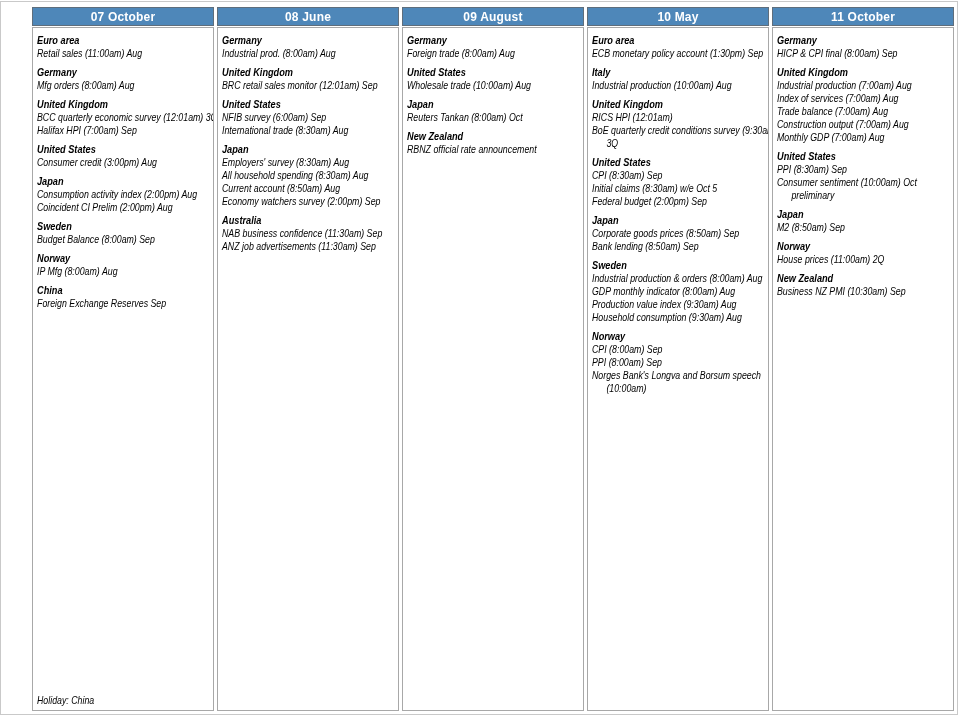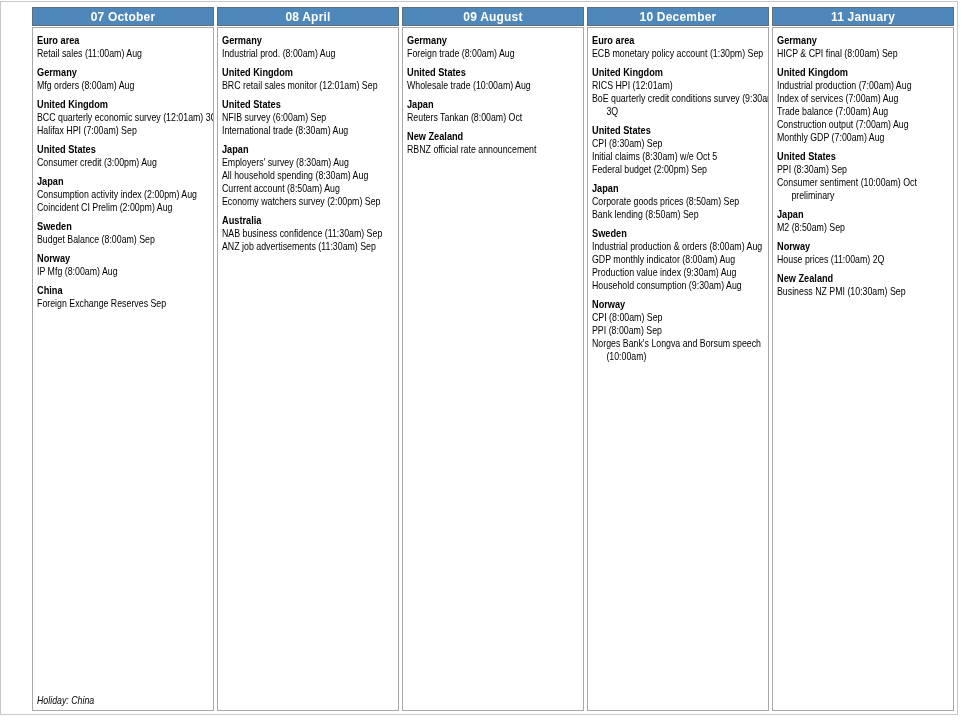--- a/index.html
+++ b/index.html
@@ -56,21 +56,21 @@
     margin-top: 1px;
     flex: 1 1 auto;
     border: 1px solid #a8a8a8;
     box-sizing: border-box;
     padding: 4px 4px 3px 4px;
     display: flex;
     flex-direction: column;
     overflow: hidden;
     background: #ffffff;
   }
-  .entry { margin: 0 0 4px 0; }
+  .entry { margin: 0 0 4px 0; font-style: italic; }
   .line {
     white-space: nowrap;
     transform: scaleX(0.8);
     transform-origin: 0 0;
     width: 125%;
     font-size: 11px;
     line-height: 13px;
   }
   .country-heading {
     font-weight: bold;
@@ -126,21 +126,21 @@
               <div class="line event-line">IP Mfg (8:00am) Aug</div>
             </div>
             <div class="entry">
               <div class="line country-heading">China</div>
               <div class="line event-line">Foreign Exchange Reserves Sep</div>
             </div>
             <div class="line holiday">Holiday: China</div>
           </div>
         </div>
         <div class="col">
-          <div class="col-header">08 April</div>
+          <div class="col-header">08 June</div>
           <div class="col-body">
             <div class="entry">
               <div class="line country-heading">Germany</div>
               <div class="line event-line">Industrial prod. (8:00am) Aug</div>
             </div>
             <div class="entry">
               <div class="line country-heading">United Kingdom</div>
               <div class="line event-line">BRC retail sales monitor (12:01am) Sep</div>
             </div>
             <div class="entry">
@@ -177,25 +177,29 @@
               <div class="line country-heading">Japan</div>
               <div class="line event-line">Reuters Tankan (8:00am) Oct</div>
             </div>
             <div class="entry">
               <div class="line country-heading">New Zealand</div>
               <div class="line event-line">RBNZ official rate announcement</div>
             </div>
           </div>
         </div>
         <div class="col">
-          <div class="col-header">10 December</div>
+          <div class="col-header">10 May</div>
           <div class="col-body">
             <div class="entry">
               <div class="line country-heading">Euro area</div>
               <div class="line event-line">ECB monetary policy account (1:30pm) Sep</div>
+            </div>
+            <div class="entry">
+              <div class="line country-heading">Italy</div>
+              <div class="line event-line">Industrial production (10:00am) Aug</div>
             </div>
             <div class="entry">
               <div class="line country-heading">United Kingdom</div>
               <div class="line event-line">RICS HPI (12:01am)</div>
               <div class="line event-line">BoE quarterly credit conditions survey (9:30am)</div>
               <div class="line event-line event-cont">3Q</div>
             </div>
             <div class="entry">
               <div class="line country-heading">United States</div>
               <div class="line event-line">CPI (8:30am) Sep</div>
@@ -217,21 +221,21 @@
             <div class="entry">
               <div class="line country-heading">Norway</div>
               <div class="line event-line">CPI (8:00am) Sep</div>
               <div class="line event-line">PPI (8:00am) Sep</div>
               <div class="line event-line">Norges Bank's Longva and Borsum speech</div>
               <div class="line event-line event-cont">(10:00am)</div>
             </div>
           </div>
         </div>
         <div class="col">
-          <div class="col-header">11 January</div>
+          <div class="col-header">11 October</div>
           <div class="col-body">
             <div class="entry">
               <div class="line country-heading">Germany</div>
               <div class="line event-line">HICP &amp; CPI final (8:00am) Sep</div>
             </div>
             <div class="entry">
               <div class="line country-heading">United Kingdom</div>
               <div class="line event-line">Industrial production (7:00am) Aug</div>
               <div class="line event-line">Index of services (7:00am) Aug</div>
               <div class="line event-line">Trade balance (7:00am) Aug</div>

